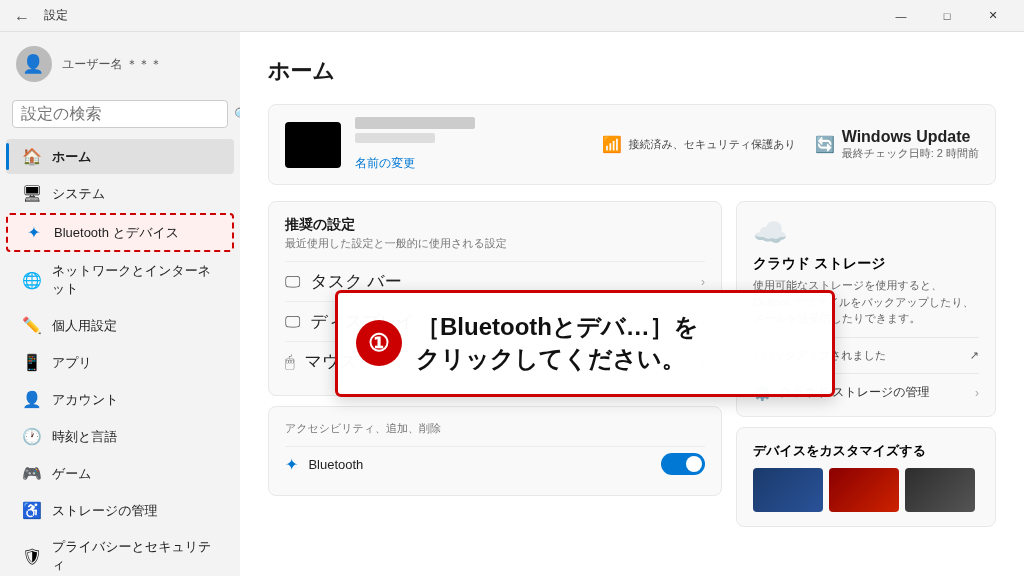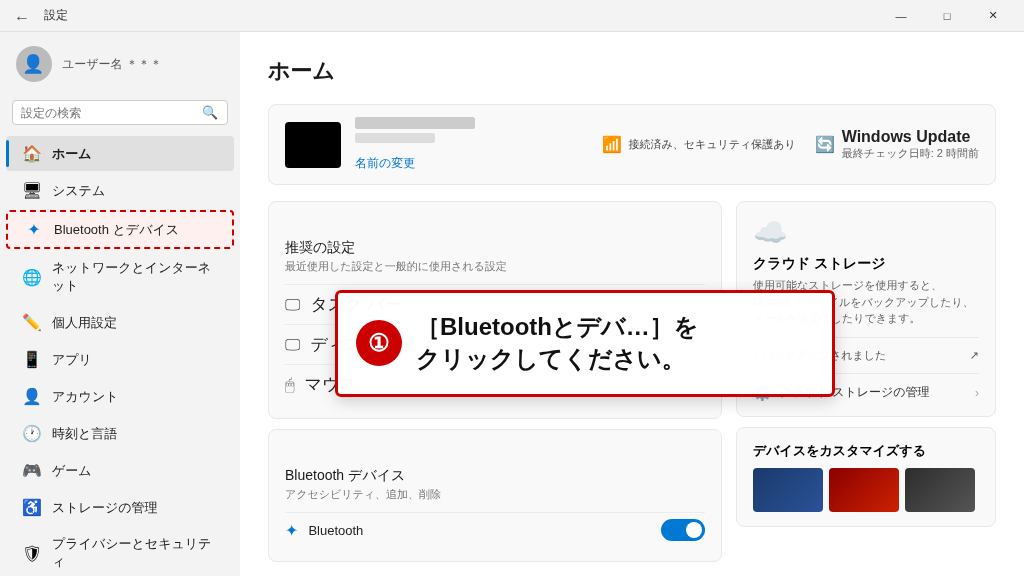--- a/index.html
+++ b/index.html
@@ -108,21 +108,21 @@
       align-items: center;
       background: #fff;
       border: 1px solid #ccc;
       border-radius: 4px;
       padding: 4px 8px;
       gap: 6px;
     }
     .search-input {
       border: none;
       outline: none;
-      font-size: 12px;
+      font-size: 16px;
       flex: 1;
       background: transparent;
       color: #333;
     }
     .search-icon-span {
       color: #888;
       font-size: 13px;
     }
 
     .nav-item {
@@ -264,24 +264,23 @@
     }
 
     .section-card {
       background: #f9f9f9;
       border: 1px solid #e8e8e8;
       border-radius: 8px;
       padding: 14px 16px;
     }
     .section-title {
       font-size: 14px;
-      font-weight: 400;
+      font-weight: 700;
       color: #1a1a1a;
       margin-bottom: 2px;
-      margin-top: 23px;
     }
     .section-sub {
       font-size: 11px;
       color: #777;
       margin-bottom: 10px;
     }
 
     .setting-row {
       display: flex;
       align-items: center;
@@ -574,21 +573,20 @@
           <div class="setting-row">
             <div class="setting-row-left">
               <span class="setting-row-icon">🖱</span>
               <span class="setting-row-text">マウス</span>
             </div>
             <span class="chevron">›</span>
           </div>
         </div>
 
         <div class="bt-section-card">
-          <div class="section-title">Bluetooth デバイス</div>
           <div class="section-sub">アクセシビリティ、追加、削除</div>
 
           <div class="bt-row">
             <div class="bt-row-left">
               <span class="bt-icon">✦</span>
               <span class="bt-label">Bluetooth</span>
             </div>
             <div class="toggle">
               <div class="toggle-knob"></div>
             </div>

